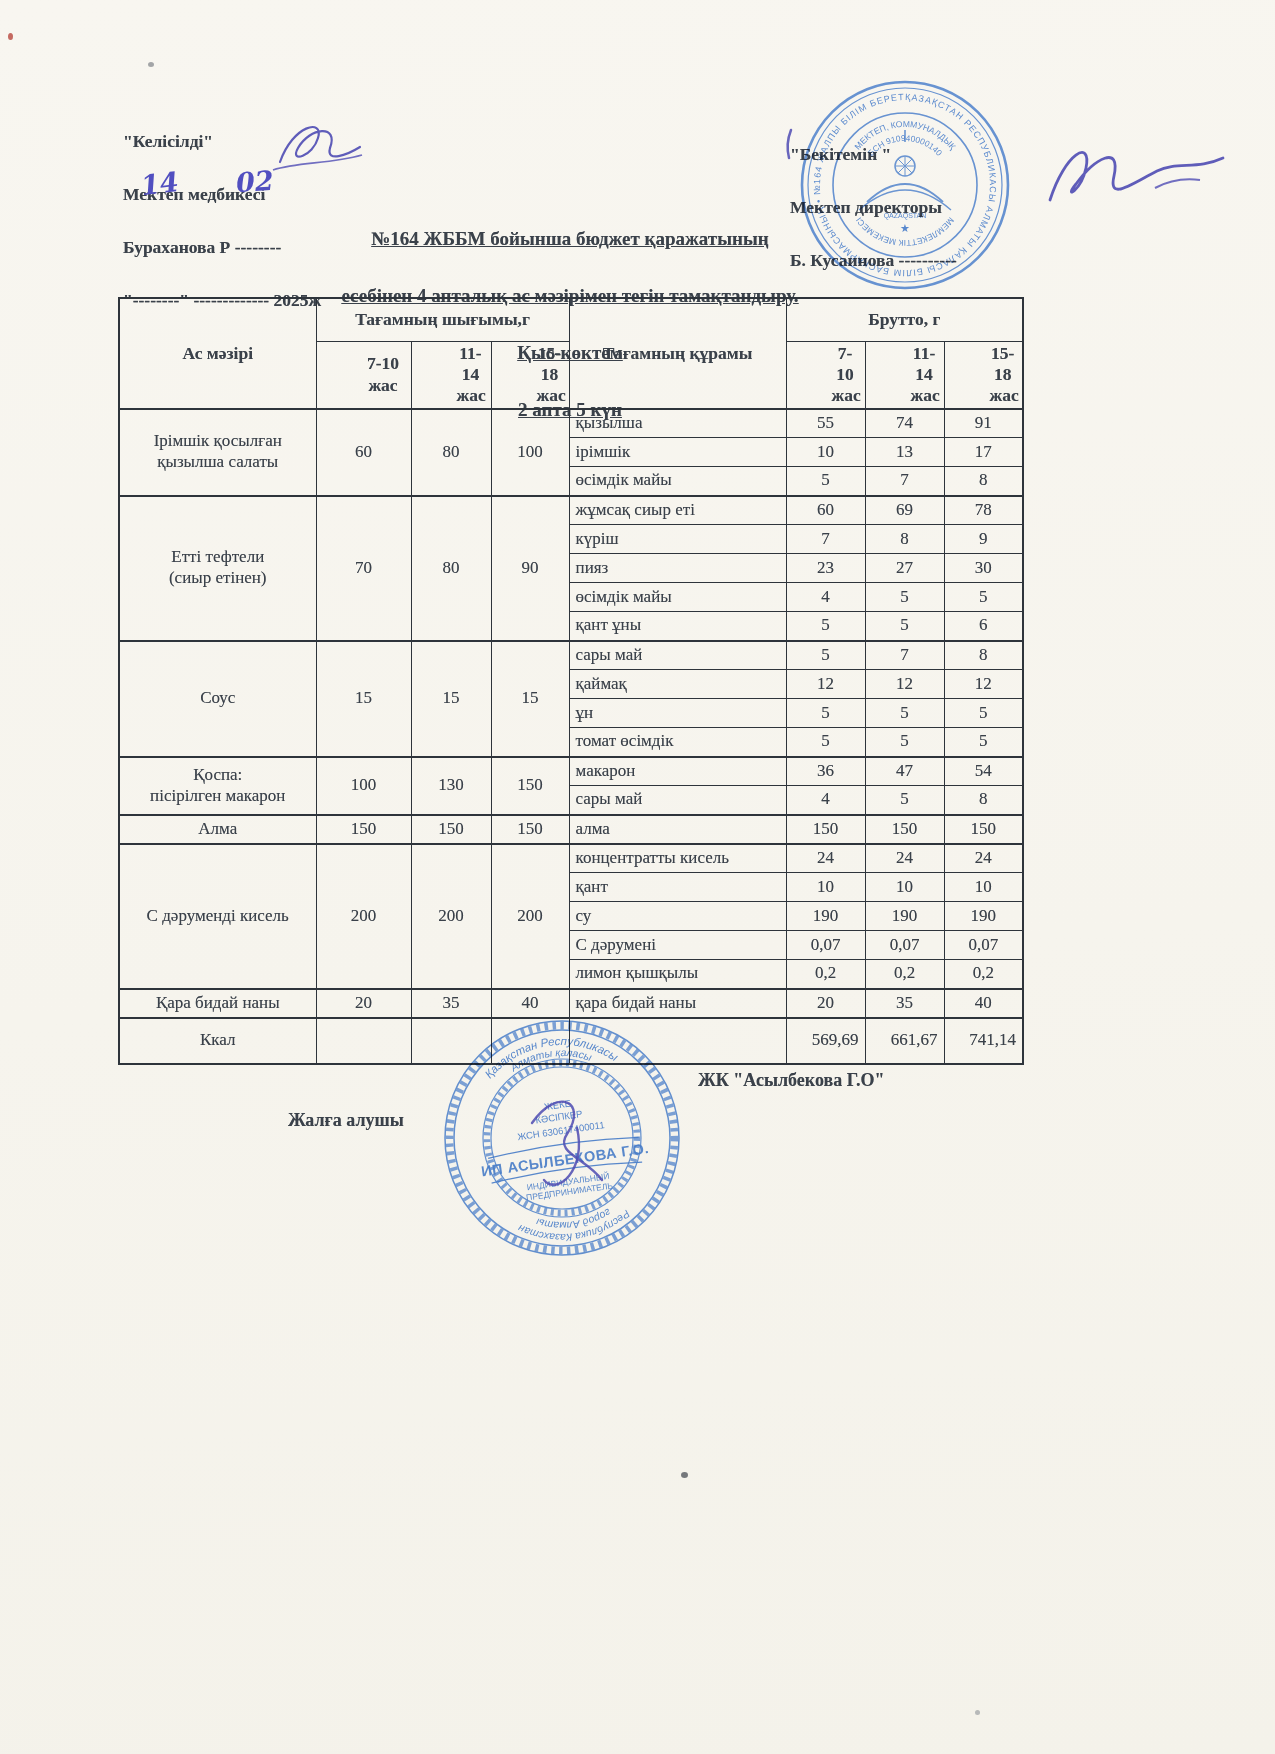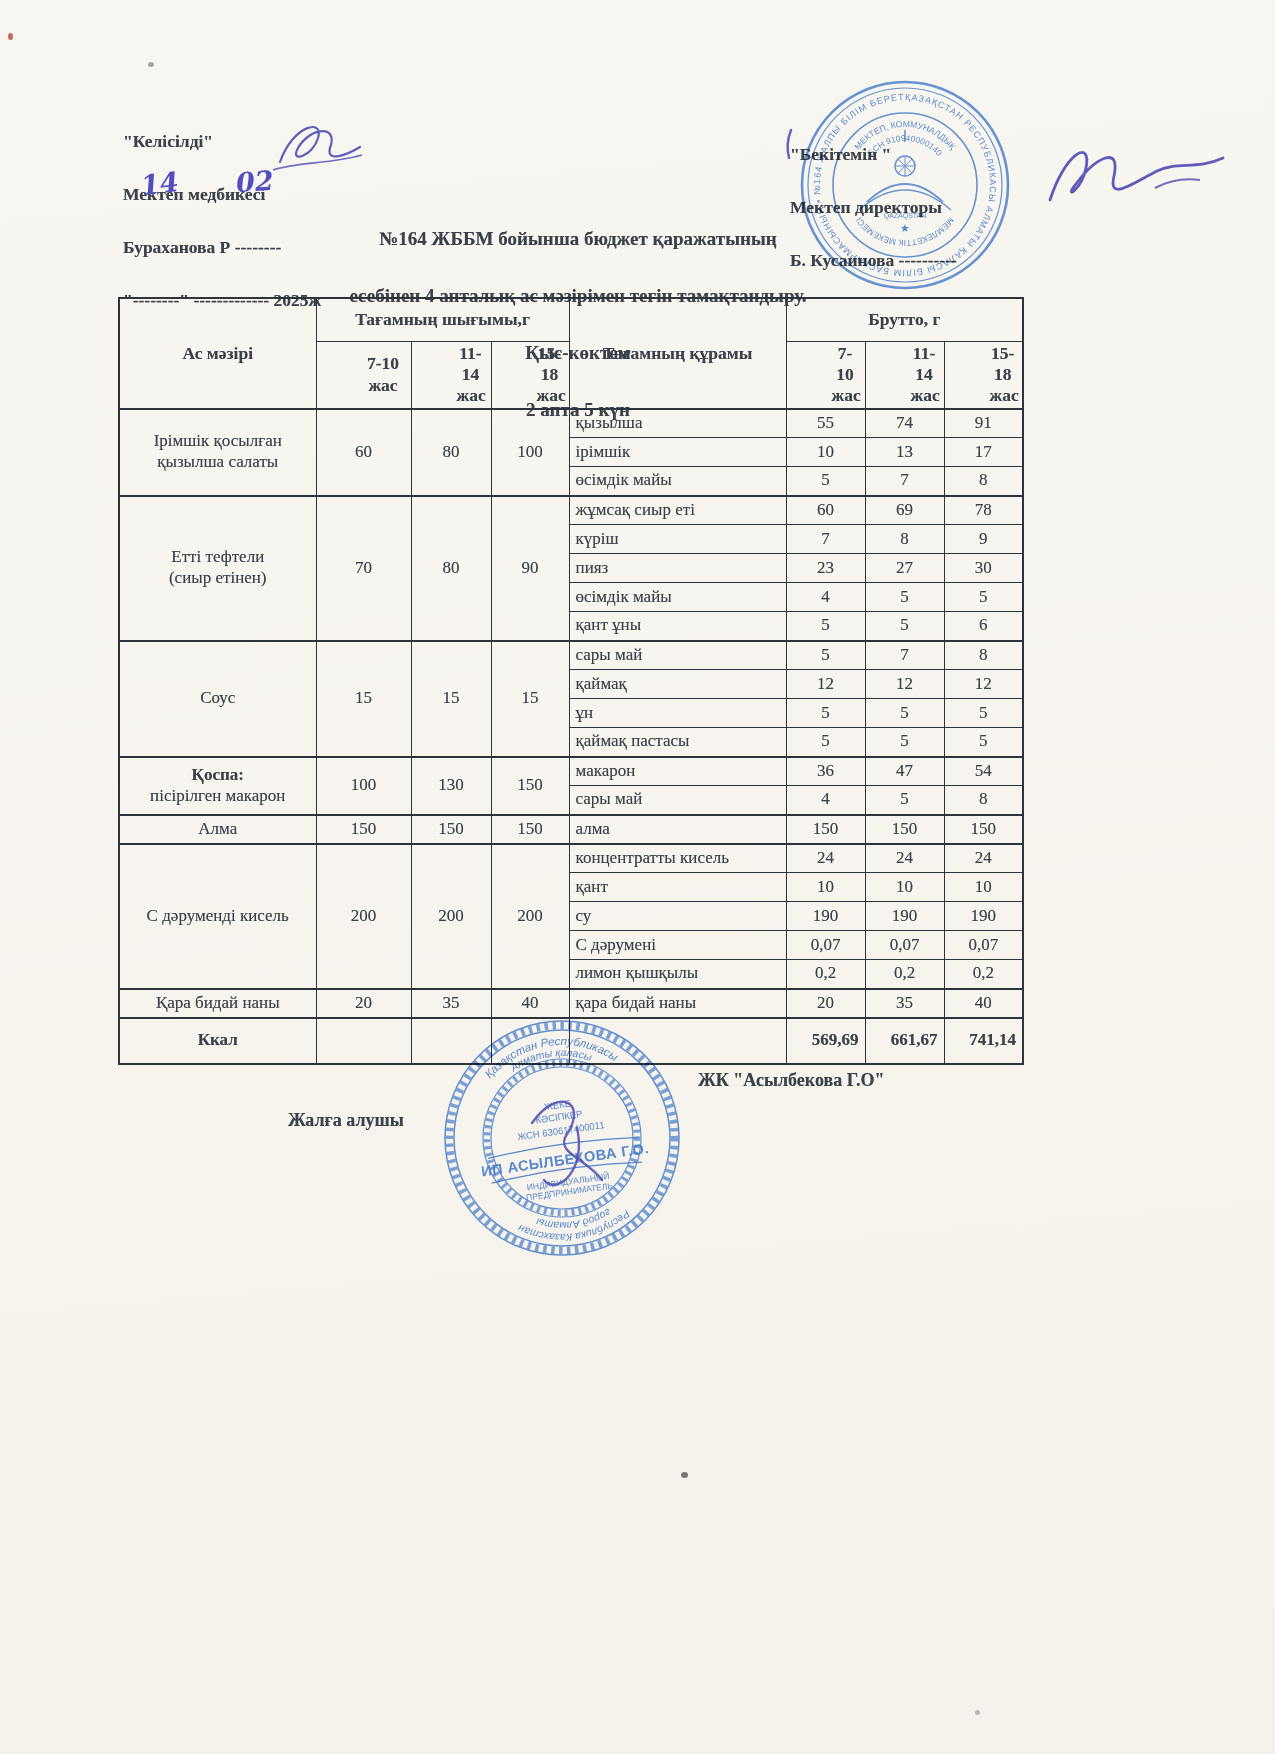--- a/index.html
+++ b/index.html
@@ -6,22 +6,22 @@
   .page{
     position:relative; width:1275px; height:1754px;
     background:linear-gradient(175deg,#f8f6f0 0%,#f6f4ed 55%,#f4f2ea 100%);
     font-family:"Liberation Serif","DejaVu Serif",serif;
     color:#3a414a; overflow:hidden;
   }
   .blk{position:absolute; font-weight:bold; white-space:pre-line;
        text-shadow:0 0 .5px rgba(58,65,74,.5);}
   #left-block{left:123px; top:101px; font-size:17.5px; line-height:26.5px;}
   #right-block{left:790px; top:114px; font-size:17.5px; line-height:26.5px; z-index:3;}
-  #title-block{left:168px; top:196px; width:820px; text-align:center;
-               font-size:19px; line-height:28.5px;}
+  #title-block{left:160px; top:196px; width:820px; text-align:center;
+               font-size:19px; line-height:28.5px;text-decoration:underline;}
   #footer-renter{left:288px; top:1110px; font-size:18px; z-index:3;}
   #footer-company{left:698px; top:1070px; font-size:18px; z-index:3;}
 
   .hand{position:absolute; color:#514fc0; font-style:italic; font-weight:bold;
         font-size:27px; z-index:4; font-family:"DejaVu Serif",serif;}
   #hand-day{left:141px; top:168px; transform:rotate(-7deg);}
   #hand-month{left:236px; top:166px; transform:rotate(-4deg);}
 
   table.menu{position:absolute; left:118px; top:297px; width:904px;
       border-collapse:collapse; table-layout:fixed; z-index:2;
@@ -31,21 +31,21 @@
   .menu{border:2.5px solid #2e343b;}
   .menu thead th{font-weight:bold; text-align:center; white-space:pre-line; font-size:17.5px;}
   .menu thead tr{height:43px;}
   .menu tbody tr{height:29px;}
   .menu tbody tr.tall{height:46px;}
   .menu thead tr:last-child th{border-bottom-width:2.2px;padding-left:45px;}
   td.dish{text-align:center; vertical-align:middle;}
   td.comp{text-align:left; vertical-align:middle;}
   td.num{text-align:center; vertical-align:middle;}
   td.num-right{text-align:right;}
-  .bold{font-weight:bold;}
+  .bold{font-weight:normal;}
   tr.group-start td{border-top-width:2.2px;}
 
   .stamp{position:absolute; mix-blend-mode:multiply; z-index:5;}
   .sig{position:absolute; mix-blend-mode:multiply; z-index:6;}
   .speck{position:absolute; border-radius:50%; z-index:1;}
 </style>
 </head>
 <body>
 
 <div class="page">
@@ -183,21 +183,21 @@
           <td class="num">12</td>
           <td class="num">12</td>
         </tr>
         <tr>
           <td class="comp">ұн</td>
           <td class="num">5</td>
           <td class="num">5</td>
           <td class="num">5</td>
         </tr>
         <tr>
-          <td class="comp">қаймақ пастасы</td>
+          <td class="comp">томат өсімдік</td>
           <td class="num">5</td>
           <td class="num">5</td>
           <td class="num">5</td>
         </tr>
         <tr class="group-start">
           <td rowspan="2" class="dish"><span class="bold">Қоспа:</span><br><span>пісірілген макарон</span></td>
           <td rowspan="2" class="num">100</td>
           <td rowspan="2" class="num">130</td>
           <td rowspan="2" class="num">150</td>
           <td class="comp">макарон</td>

